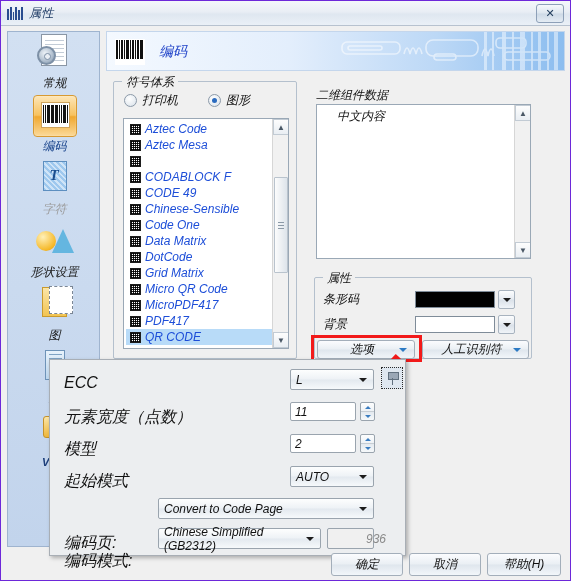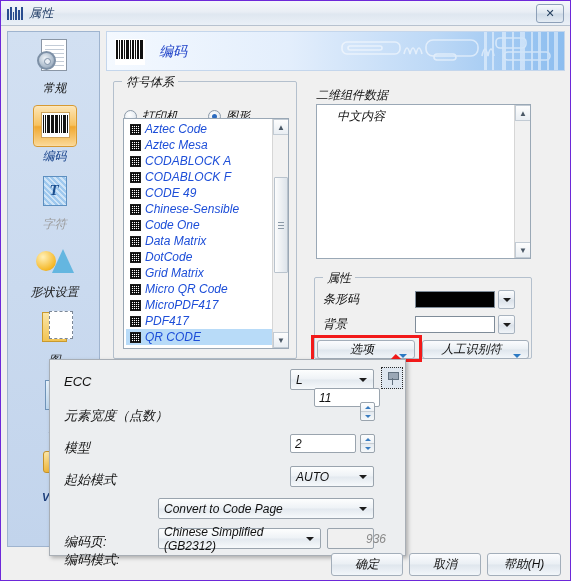--- a/index.html
+++ b/index.html
@@ -56,21 +56,20 @@
   
   #sidebar {
     position: absolute; left: 6px; top: 30px;
     width: 93px; height: 516px;
     background: linear-gradient(to bottom, #d2e0f2, #c2d4ec);
     border: 1px solid #9fb4cf;
     overflow: hidden;
   }
   .nav-item {
     width: 93px;
-    padding-top: 5px;
     text-align: center;
     cursor: default;
   }
   .nav-icon {
     width: 44px; height: 42px;
     margin: 0 auto 2px auto;
     position: relative;
   }
   .nav-label {
     font-size: 12px; color: #1a1a1a;
@@ -215,21 +214,21 @@
     position: absolute; top: -8px; left: 8px;
     background: #f0f0f0; padding: 0 4px;
     font-size: 12px; color: #111;
   }
 
   #grp-symbology { left: 112px; top: 80px; width: 184px; height: 278px; }
   .radio-row {
     position: absolute; top: 10px; left: 10px;
     display: flex; align-items: center; gap: 30px;
   }
-  .radio { display: flex; align-items: center; gap: 5px; cursor: default; margin-top: 16px; }
+  .radio { display: flex; align-items: center; gap: 5px; cursor: default; }
   .radio .dot {
     width: 13px; height: 13px; border-radius: 50%;
     background: radial-gradient(circle at 40% 35%, #ffffff, #e4eaf0 70%, #c8d2dc);
     border: 1px solid #8c9aa9;
     position: relative;
   }
   .radio.checked .dot:after {
     content: ""; position: absolute; left: 3px; top: 3px;
     width: 5px; height: 5px; border-radius: 50%;
     background: #2b6bbf;
@@ -331,21 +330,21 @@
   }
   .caret.blue { border-top-color: #2c7ac4; }
 
   .btn {
     border: 1px solid #a3aeba; border-radius: 3px;
     background: linear-gradient(to bottom, #fbfcfe, #eaeff4 48%, #dfe6ed 52%, #f2f6fa);
     font-size: 12px; color: #111;
     display: flex; align-items: center; justify-content: center;
     cursor: default;
   }
-  .btn.split { justify-content: space-between; padding: 0 7px; align-items: flex-end; }
+  .btn.split { justify-content: space-between; padding: 0 7px; }
 
   #opt-highlight {
     position: absolute; left: 310px; top: 334px;
     width: 111px; height: 27px;
     border: 3px solid #f21a1a;
     pointer-events: none;
   }
   #btn-options {
     position: absolute; left: 316px; top: 339px;
     width: 98px; height: 19px;
@@ -365,21 +364,21 @@
   
   #popup {
     position: absolute; left: 48px; top: 358px;
     width: 357px; height: 197px;
     background: #eceef0;
     border: 1px solid #a8aeb5;
     box-shadow: 2px 2px 4px rgba(0,0,0,.28);
   }
   .pop-label {
     position: absolute; left: 14px;
-    font-size: 13px; color: #111;
+    font-size: 16px; color: #111;
   }
   .ctl {
     position: absolute;
     border: 1px solid #9aa4ae; border-radius: 2px;
     font-size: 12px; color: #111;
     display: flex; align-items: center;
     background: #fff;
   }
   .ctl.combo {
     background: linear-gradient(to bottom, #fdfefe, #eef2f6 48%, #e3e9ef 52%, #f6f9fb);
@@ -588,21 +587,20 @@
         <div class="sym-item">
             <span class="sym-ico"></span>
             <span>Aztec Code</span>
           </div>
         <div class="sym-item">
             <span class="sym-ico"></span>
             <span>Aztec Mesa</span>
           </div>
         <div class="sym-item">
             <span class="sym-ico"></span>
-            <span>CODABLOCK A</span>
           </div>
         <div class="sym-item">
             <span class="sym-ico"></span>
             <span>CODABLOCK F</span>
           </div>
         <div class="sym-item">
             <span class="sym-ico"></span>
             <span>CODE 49</span>
           </div>
         <div class="sym-item">
@@ -713,21 +711,21 @@
     <div class="pop-label" style="top:79px;">模型</div>
     <div class="pop-label" style="top:111px;">起始模式</div>
     <div class="pop-label" style="top:143px;margin-top:48px;">编码模式:</div>
     <div class="pop-label" style="top:173px;">编码页:</div>
 
     <div class="ctl combo" style="left:240px; top:9px; width:84px; height:21px;">
       <span>L</span>
       <span class="caret"></span>
     </div>
 
-    <div class="ctl textbox" style="left:240px; top:28px; width:66px; height:19px;margin-left:24px;">
+    <div class="ctl textbox" style="left:240px; top:42px; width:66px; height:19px;">
       <span>11</span>
     </div>
     <div class="spin" style="left:310px; top:42px;">
       <i>
           <span class="tri-up"></span>
         </i>
       <i>
           <span class="tri-down"></span>
         </i>
     </div>

